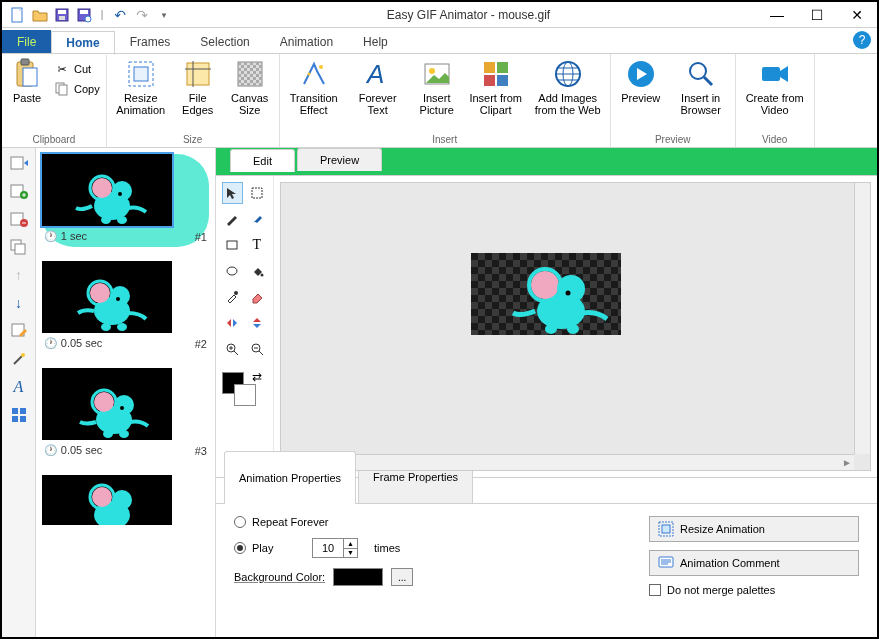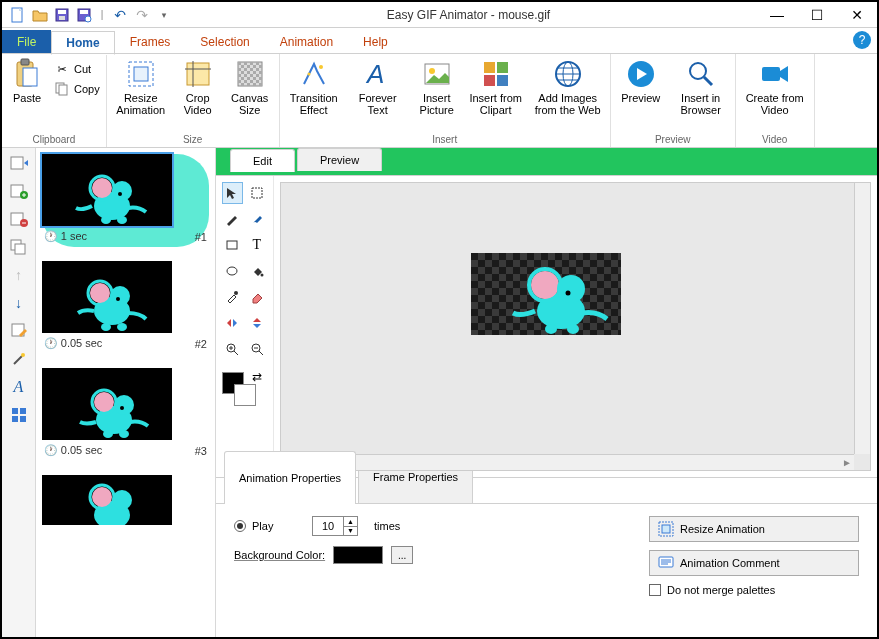--- a/index.html
+++ b/index.html
@@ -10,21 +10,21 @@
 .titlebar { height: 26px; display: flex; align-items: center; border-bottom: 1px solid #d0d0d0; }
 .qat { display: flex; gap: 2px; padding: 0 6px; }
 .qat-btn { width: 20px; height: 20px; display:flex; align-items:center; justify-content:center; font-size:14px; cursor:pointer; }
 .title-text { flex:1; text-align:center; font-size:12px; color:#333; }
 .winbtns { display:flex; }
 .winbtn { width:40px; height:24px; display:flex; align-items:center; justify-content:center; font-size:14px; cursor:pointer; }
 
 
 .tabbar { height:26px; display:flex; align-items:flex-end; background:#fff; position:relative; }
 .file-tab { background:#1b5faa; color:#bef264; padding:4px 14px; font-size:12px; cursor:pointer; border:1px solid #1b5faa; height:24px; display:flex; align-items:center;}
-.main-tab { padding:4px 14px; font-size:12px; color:#c2410c; cursor:pointer; height:24px; display:flex; align-items:center; border:1px solid transparent; }
+.main-tab { padding:4px 14px; font-size:12px; color:#404040; cursor:pointer; height:24px; display:flex; align-items:center; border:1px solid transparent; }
 .main-tab.active { color:#1b5faa; font-weight:600; border:1px solid #d0d0d0; border-bottom:1px solid #fff; background:#fff; position:relative; top:1px; }
 .tabbar::after { content:""; position:absolute; bottom:0; left:0; right:0; height:1px; background:#d0d0d0; }
 .help-btn { position:absolute; right:6px; top:3px; width:18px; height:18px; border-radius:50%; background:#1b8cd6; color:#fff; font-size:12px; display:flex; align-items:center; justify-content:center; cursor:pointer; }
 
 
 .ribbon { height:94px; display:flex; border-bottom:1px solid #d0d0d0; background:#fff; }
 .group { display:flex; flex-direction:column; border-right:1px solid #e0e0e0; padding:2px 4px 1px; }
 .group-body { flex:1; display:flex; align-items:flex-start; gap:4px; }
 .group-label { font-size:10px; color:#666; text-align:center; padding:1px 0; }
 .bigbtn { display:flex; flex-direction:column; align-items:center; justify-content:flex-start; width:60px; padding:2px; cursor:pointer; font-size:11px; text-align:center; gap:2px; }
@@ -196,21 +196,21 @@
             </div>
             <span>Resize Animation</span>
           </div>
         <div class="bigbtn" style="width:46px;">
             <div class="ico">
               <svg width="30" height="30">
                 <rect x="4" y="4" width="22" height="22" fill="#fce8a8" stroke="#c89830"></rect>
                 <path d="M2 10 h26 M10 2 v26" stroke="#555"></path>
               </svg>
             </div>
-            <span>Crop Video</span>
+            <span>File Edges</span>
           </div>
         <div class="bigbtn" style="width:50px;">
             <div class="ico">
               <svg width="30" height="30">
                 <rect x="3" y="3" width="24" height="24" fill="#ddd" stroke="#888"></rect>
                 <pattern id="ck" width="6" height="6" patternUnits="userSpaceOnUse">
                   <rect width="3" height="3" fill="#aaa"></rect>
                   <rect x="3" y="3" width="3" height="3" fill="#aaa"></rect>
                 </pattern>
                 <rect x="3" y="3" width="24" height="24" fill="url(#ck)"></rect>
@@ -572,20 +572,24 @@
       </div>
 
       <div class="props">
         <div class="props-tabs">
           <div class="ptab active">Animation Properties</div>
           <div class="ptab">Frame Properties</div>
         </div>
         <div class="props-body">
           <div class="props-left">
             <div class="radio-row">
+              <span class="radio"></span>
+              <span>Repeat Forever</span>
+            </div>
+            <div class="radio-row">
               <span class="radio checked"></span>
               <span style="width:54px;">Play</span>
               <span class="num-input">
                 <input value="10" style="">
                 <span class="spinners">
                     <div>▲</div>
                     <div>▼</div>
                   </span>
               </span>
               <span style="margin-left:10px;">times</span>

